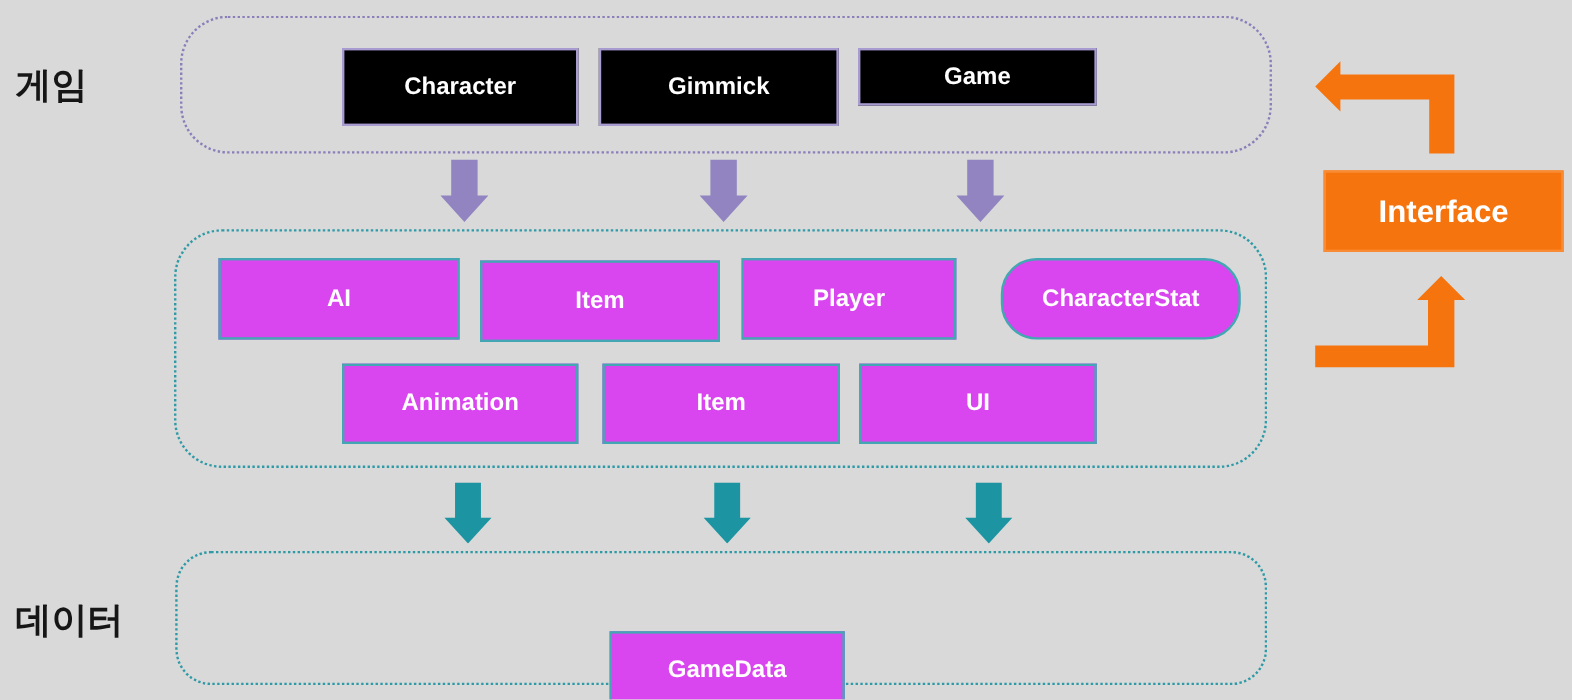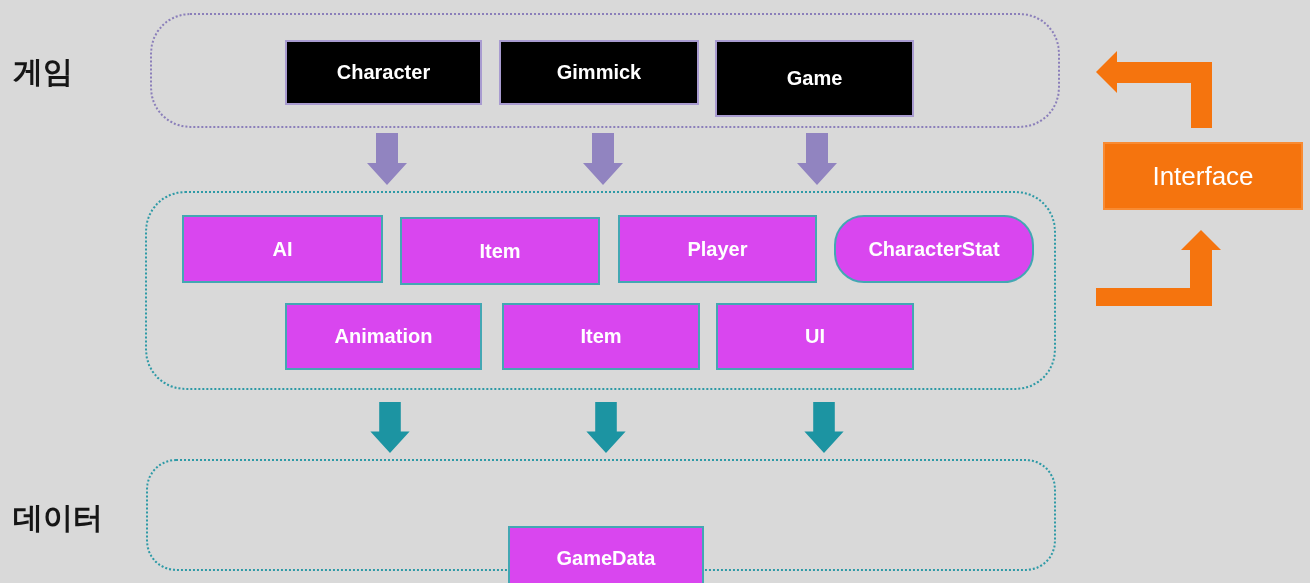--- a/index.html
+++ b/index.html
@@ -57,55 +57,55 @@
   .interface-box {
     position: absolute;
     left: 1103px;
     top: 142px;
     width: 200px;
     height: 68px;
     background: #f5740e;
     border: 2px solid #f88b33;
     color: #ffffff;
     font-size: 26px;
-    font-weight: normal;
+    font-weight: bold;
     display: flex;
     align-items: center;
     justify-content: center;
     white-space: nowrap;
   }
 </style>
 </head>
 <body>
 
 <div class="canvas">
 
   <div class="layer-label" style="top:57px;">게임</div>
   <div class="layer-label" style="top:503px;">데이터</div>
 
   <div class="group purple-outline" style="left:150px; top:13px; width:910px; height:115px;">
     <div class="node purple" style="left:133px; top:25px; width:197px; height:65px;">Character</div>
     <div class="node purple" style="left:347px; top:25px; width:200px; height:65px;">Gimmick</div>
-    <div class="node purple" style="left:563px; top:25px; width:199px; height:77px;">Game</div>
+    <div class="node purple" style="left:563px; top:25px; width:199px; height:48px;">Game</div>
   </div>
 
   <svg class="arrow" style="left:367px; top:133px;" width="40" height="52" viewBox="0 0 40 52">
     <polygon points="9,0 31,0 31,30 40,30 20,52 0,30 9,30" fill="#9184c0"></polygon>
   </svg>
   <svg class="arrow" style="left:583px; top:133px;" width="40" height="52" viewBox="0 0 40 52">
     <polygon points="9,0 31,0 31,30 40,30 20,52 0,30 9,30" fill="#9184c0"></polygon>
   </svg>
   <svg class="arrow" style="left:797px; top:133px;" width="40" height="52" viewBox="0 0 40 52">
     <polygon points="9,0 31,0 31,30 40,30 20,52 0,30 9,30" fill="#9184c0"></polygon>
   </svg>
 
   <div class="group" style="left:145px; top:191px; width:911px; height:199px;">
     <div class="node teal" style="left:35px; top:22px; width:201px; height:68px;">AI</div>
     <div class="node teal" style="left:253px; top:24px; width:200px; height:68px;">Item</div>
-    <div class="node teal" style="left:471px; top:22px; width:199px; height:68px;">Player</div>
+    <div class="node teal" style="left:471px; top:22px; width:179px; height:68px;">Player</div>
     <div class="node teal" style="left:687px; top:22px; width:200px; height:68px;border-radius:30px;">CharacterStat</div>
     <div class="node teal" style="left:138px; top:110px; width:197px; height:67px;">Animation</div>
     <div class="node teal" style="left:355px; top:110px; width:198px; height:67px;">Item</div>
     <div class="node teal" style="left:569px; top:110px; width:198px; height:67px;">UI</div>
   </div>
 
   <svg class="arrow" style="left:370px; top:402px;" width="40" height="51" viewBox="0 0 40 52">
     <polygon points="9,0 31,0 31,30 40,30 20,52 0,30 9,30" fill="#1c94a2"></polygon>
   </svg>
   <svg class="arrow" style="left:586px; top:402px;" width="40" height="51" viewBox="0 0 40 52">

